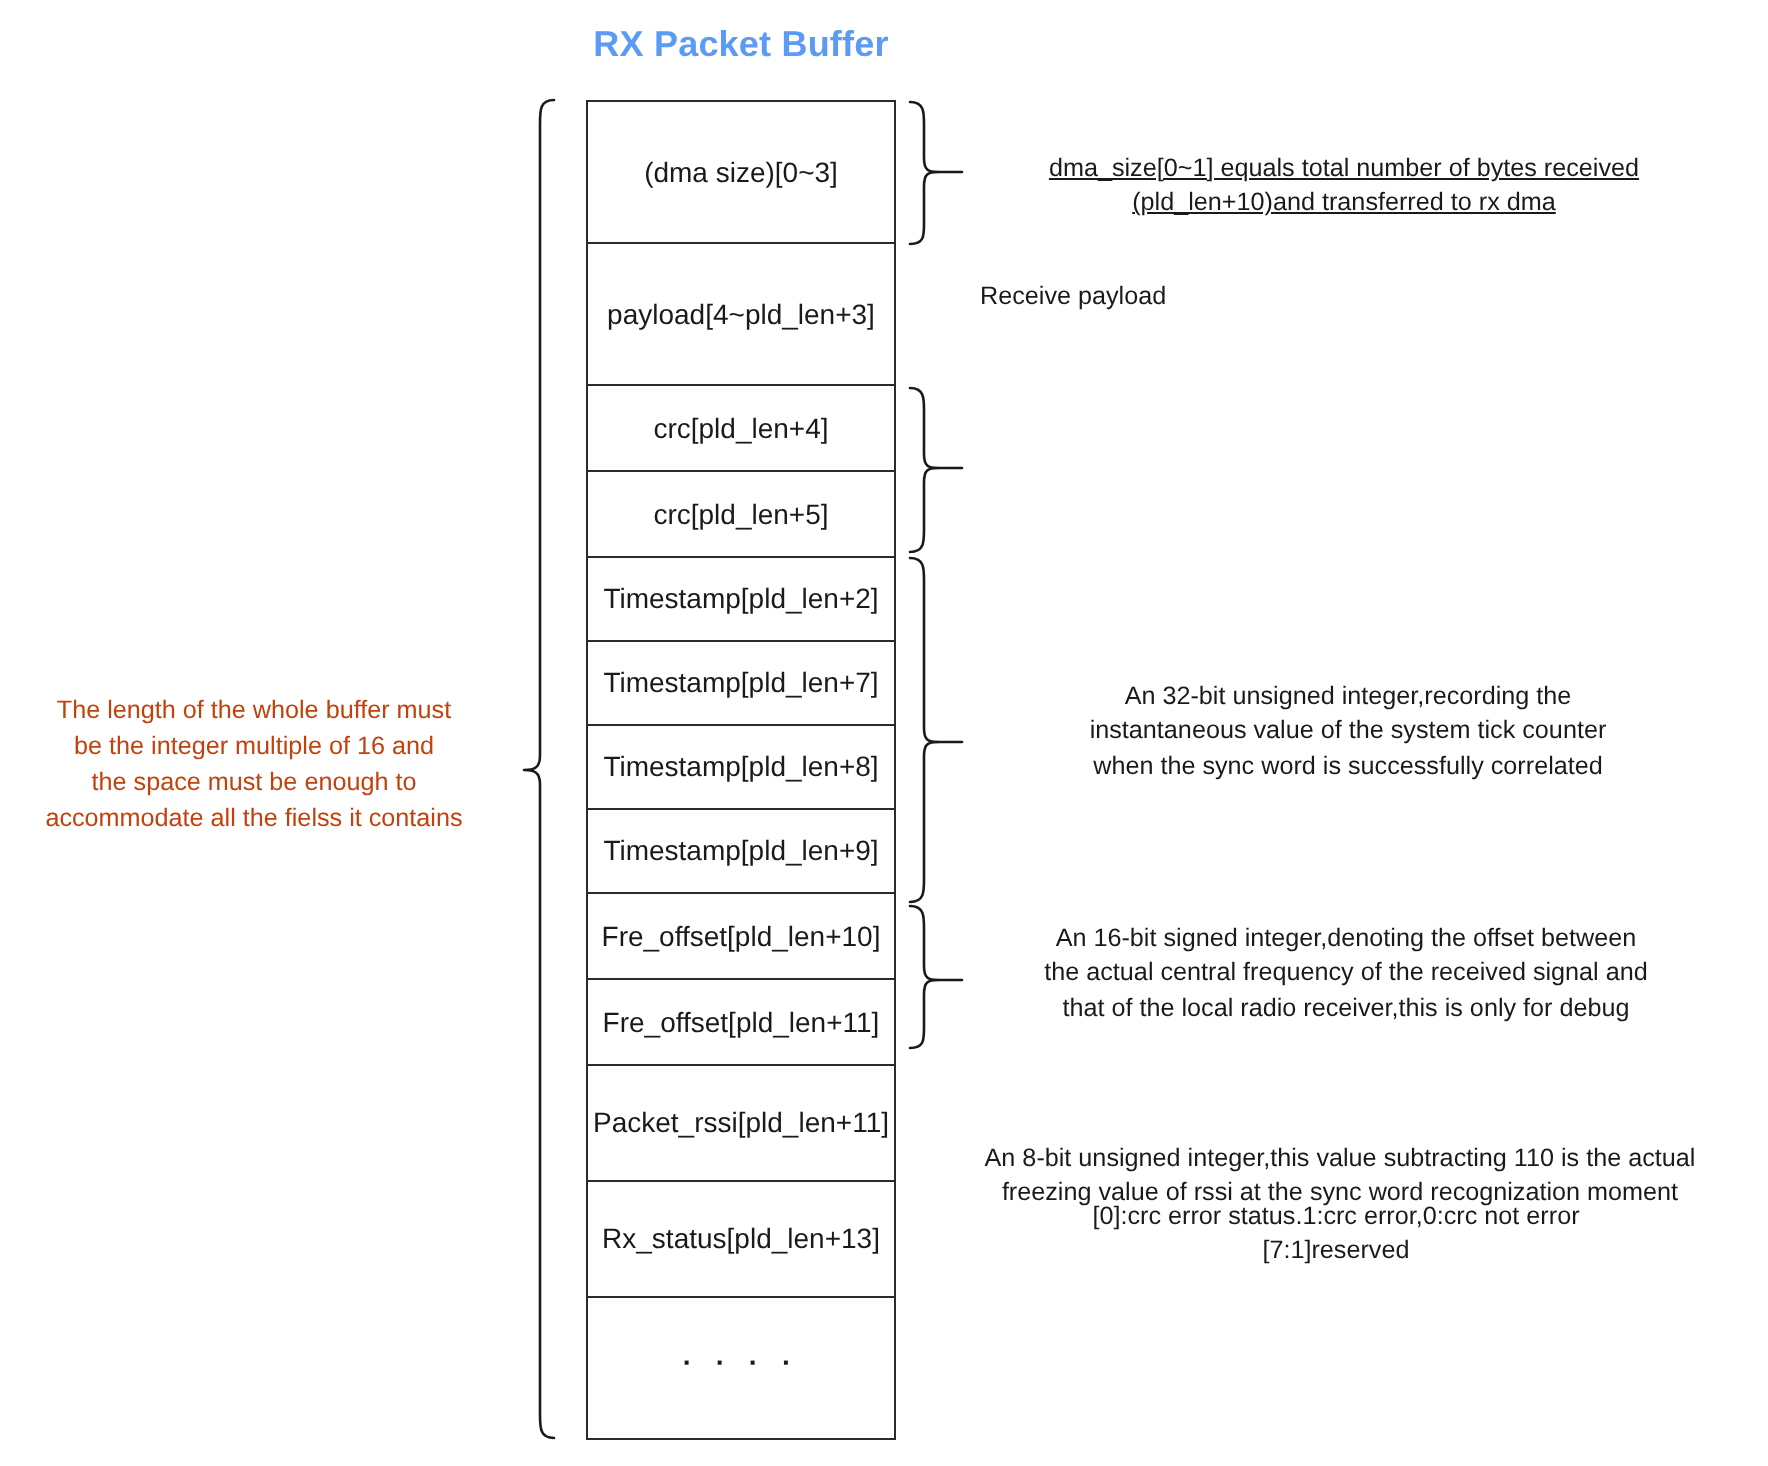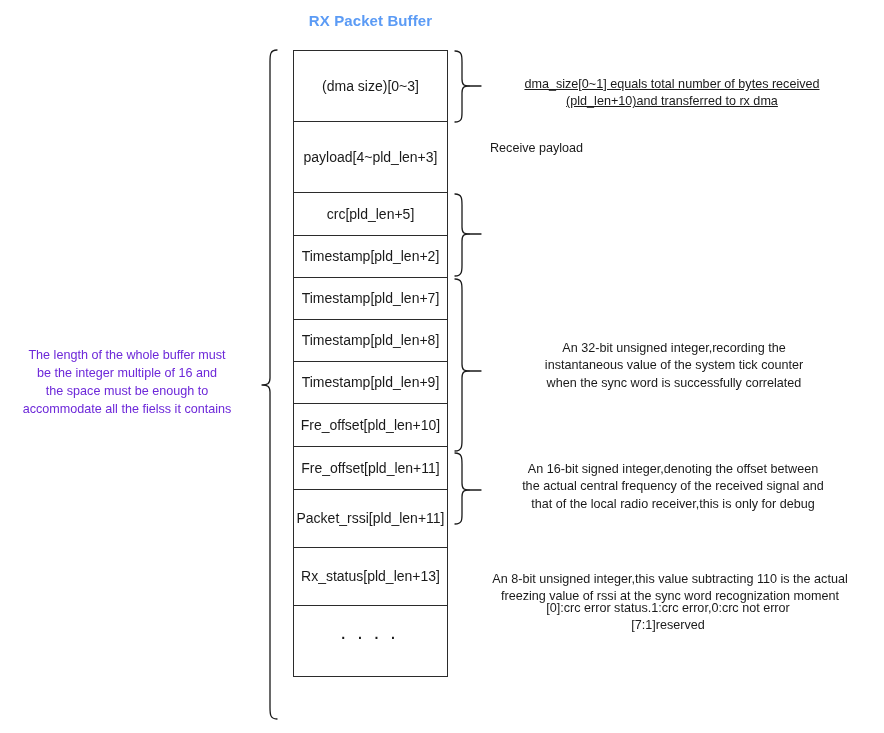--- a/index.html
+++ b/index.html
@@ -23,21 +23,21 @@
     height: 733px;
   }
 
   
   #diagram-title {
     position: absolute;
     left: 293px;
     top: 12px;
     width: 155px;
     text-align: center;
-    font-size: 15px;
+    font-size: 18px;
     font-weight: bold;
     color: #5b9bf5;
     white-space: nowrap;
     letter-spacing: 0.1px;
   }
 
   
   #buffer-table {
     position: absolute;
     left: 293px;
@@ -85,21 +85,21 @@
 
   
   #left-note {
     position: absolute;
     left: 4px;
     top: 347px;
     width: 246px;
     font-size: 12.6px;
     line-height: 1.42;
     text-align: center;
-    color: #6d28d9;
+    color: #c2410c;
     white-space: pre-line;
   }
 
   
   #brace-layer {
     position: absolute;
     left: 0;
     top: 0;
     width: 884px;
     height: 733px;
@@ -119,20 +119,23 @@
 <div id="canvas">
 
   <div id="diagram-title">RX Packet Buffer</div>
 
   <div id="buffer-table">
     <div class="buffer-cell" style="height:71px">
       <span>(dma size)[0~3]</span>
     </div>
     <div class="buffer-cell" style="height:71px">
       <span>payload[4~pld_len+3]</span>
+    </div>
+    <div class="buffer-cell" style="height:43px">
+      <span>crc[pld_len+4]</span>
     </div>
     <div class="buffer-cell" style="height:43px">
       <span>crc[pld_len+5]</span>
     </div>
     <div class="buffer-cell" style="height:42px">
       <span>Timestamp[pld_len+2]</span>
     </div>
     <div class="buffer-cell" style="height:42px">
       <span>Timestamp[pld_len+7]</span>
     </div>

